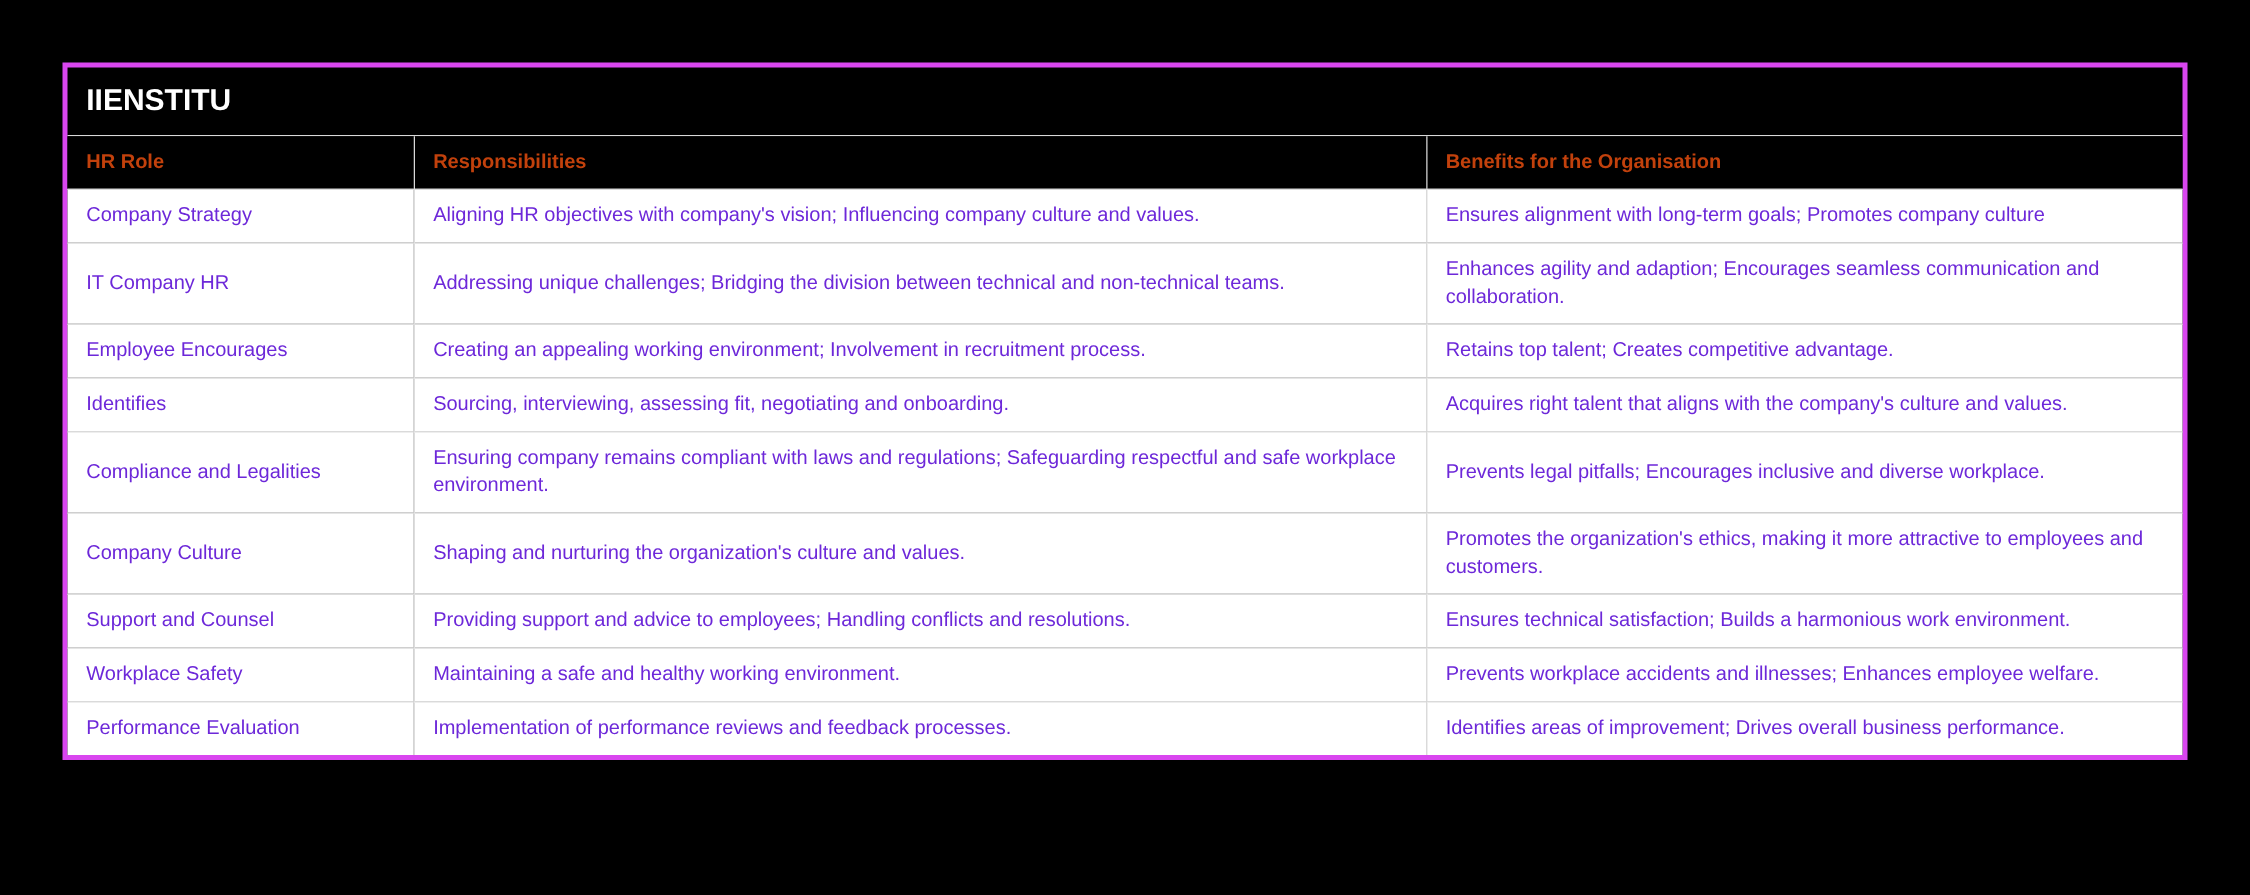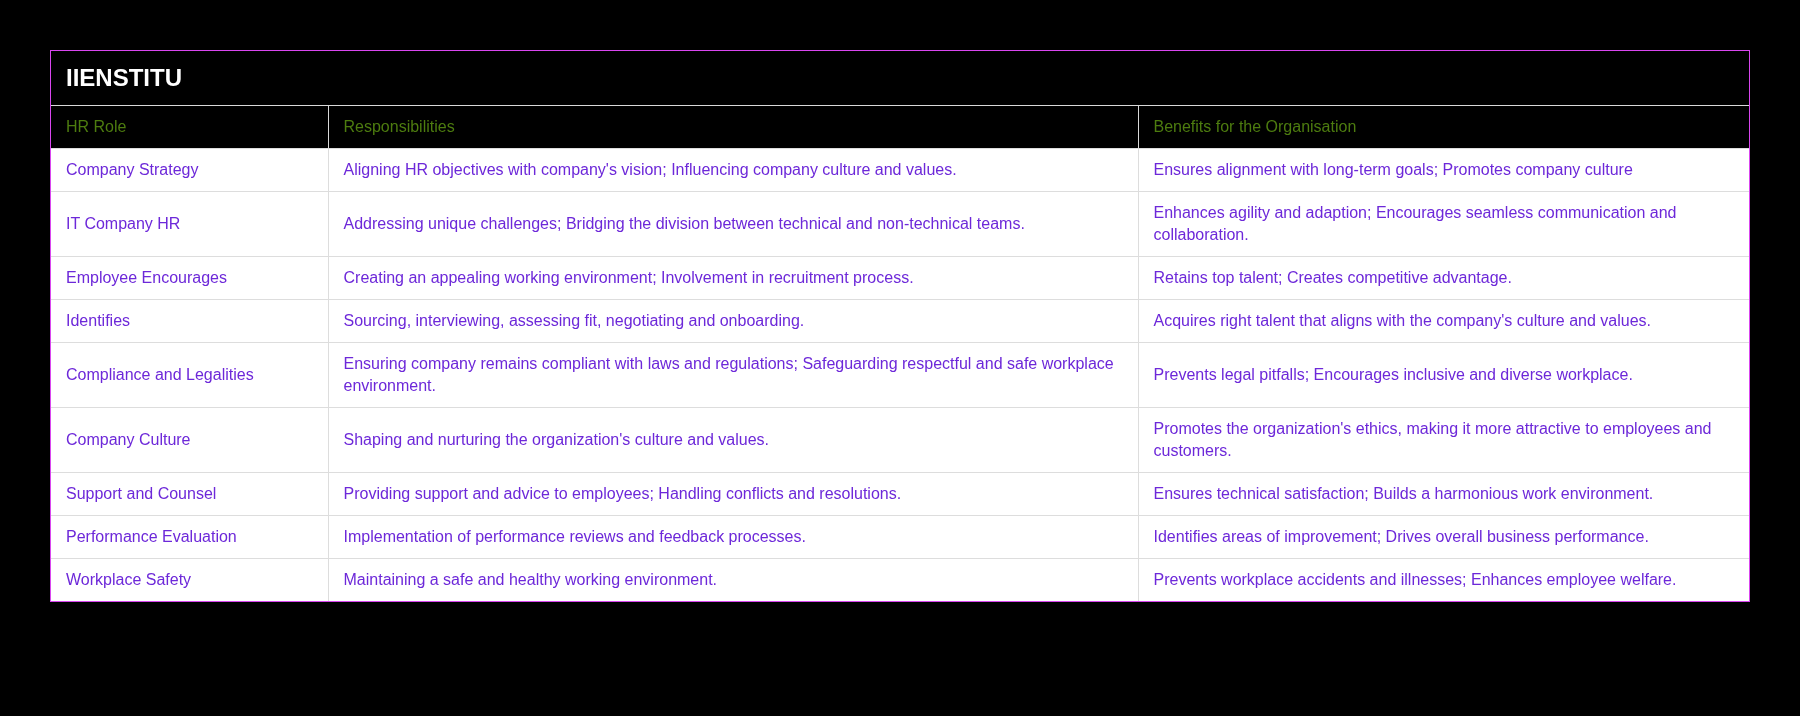--- a/index.html
+++ b/index.html
@@ -12,21 +12,21 @@
     height: 716px;
     position: relative;
     overflow: hidden;
     font-family: "Liberation Sans", "DejaVu Sans", sans-serif;
   }
   .table-wrap {
     position: absolute;
     left: 50px;
     top: 50px;
     width: 1700px;
-    border: 1px solid #d946ef;
+    border: 4px solid #d946ef;
     box-sizing: border-box;
     background: #000;
   }
   .table-title {
     height: 54px;
     line-height: 54px;
     padding-left: 15px;
     color: #ffffff;
     font-weight: bold;
     font-size: 24px;
@@ -37,22 +37,22 @@
   table {
     width: 100%;
     border-collapse: collapse;
     table-layout: fixed;
   }
   col.c1 { width: 277px; }
   col.c2 { width: 810px; }
   col.c3 { width: auto; }
   thead th {
     background: #000000;
-    color: #4d7c0f;
-    font-weight: normal;
+    color: #c2410c;
+    font-weight: bold;
     font-size: 16px;
     text-align: left;
     padding: 0 15px;
     height: 42px;
     border-left: 1px solid #d9d9d9;
     box-sizing: border-box;
   }
   thead th:first-child { border-left: none; }
   tbody td {
     background: #ffffff;
@@ -117,24 +117,24 @@
         <td>Company Culture</td>
         <td>Shaping and nurturing the organization's culture and values.</td>
         <td>Promotes the organization's ethics, making it more attractive to employees and customers.</td>
       </tr>
       <tr class="single">
         <td>Support and Counsel</td>
         <td>Providing support and advice to employees; Handling conflicts and resolutions.</td>
         <td>Ensures technical satisfaction; Builds a harmonious work environment.</td>
       </tr>
       <tr class="single">
+        <td>Workplace Safety</td>
+        <td>Maintaining a safe and healthy working environment.</td>
+        <td>Prevents workplace accidents and illnesses; Enhances employee welfare.</td>
+      </tr>
+      <tr class="single">
         <td>Performance Evaluation</td>
         <td>Implementation of performance reviews and feedback processes.</td>
         <td>Identifies areas of improvement; Drives overall business performance.</td>
-      </tr>
-      <tr class="single">
-        <td>Workplace Safety</td>
-        <td>Maintaining a safe and healthy working environment.</td>
-        <td>Prevents workplace accidents and illnesses; Enhances employee welfare.</td>
       </tr>
     </tbody>
   </table>
 </div>
 
 </body></html>

